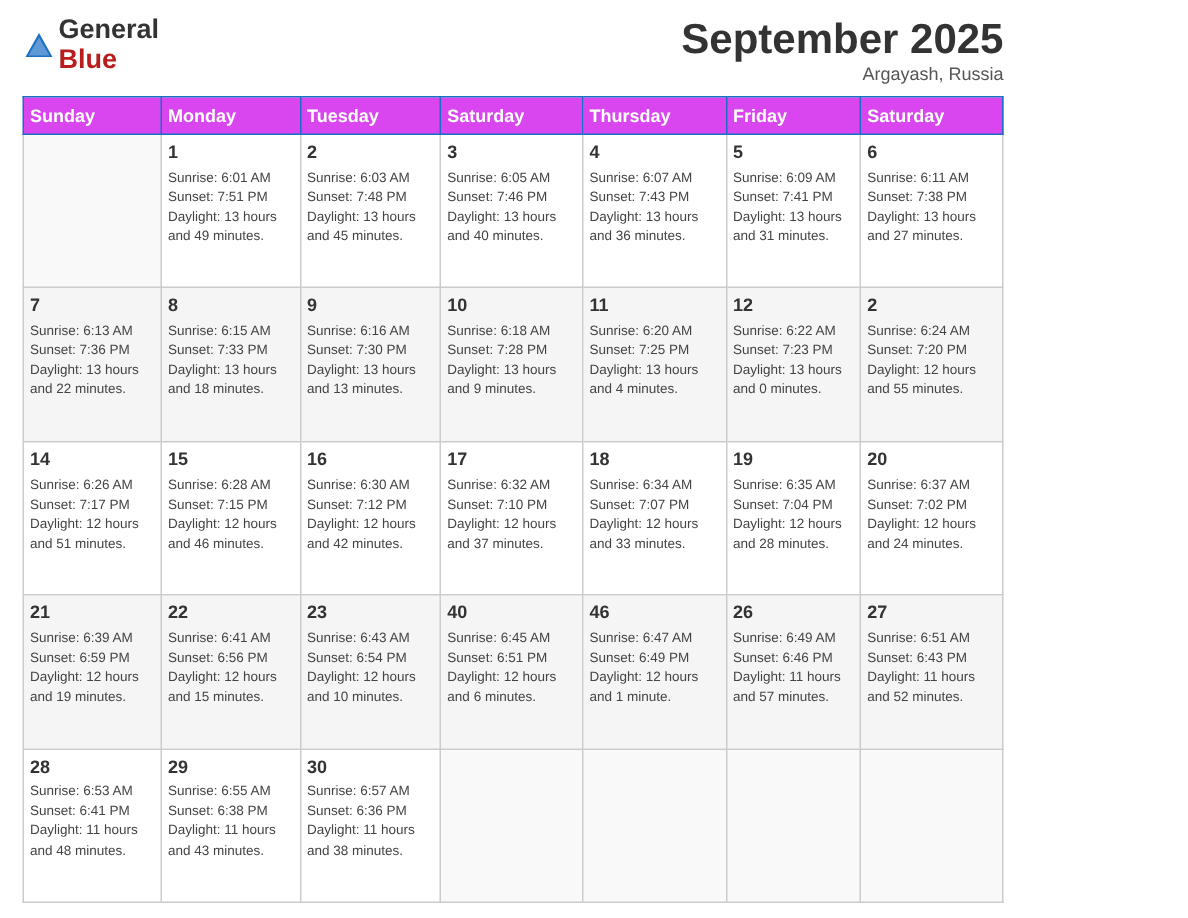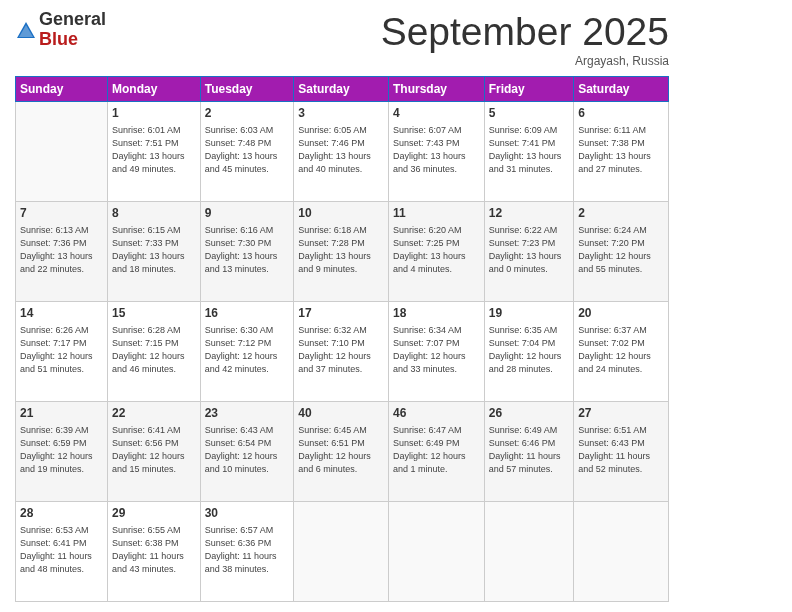--- a/index.html
+++ b/index.html
@@ -45,35 +45,35 @@
     .logo-icon {
       width: 22px;
       height: 22px;
       margin-right: 2px;
       margin-top: 2px;
     }
     .title-block {
       text-align: right;
     }
     .month-title {
-      font-size: 39px;
-      color: #333;
-      font-weight: normal;
+      font-size: 28px;
+      color: #333;
+      font-weight: bold;
     }
     .location {
       font-size: 12px;
       color: #555;
     }
     .calendar {
       width: 100%;
       border-collapse: collapse;
       flex: 1;
     }
     .calendar thead th {
-      background: #a21caf;
+      background: #d946ef;
       color: white;
       padding: 5px 4px;
       font-size: 12px;
       font-weight: bold;
       text-align: left;
       border: 1px solid #1a6fc4;
     }
     .calendar tbody td {
       border: 1px solid #ccc;
       vertical-align: top;

